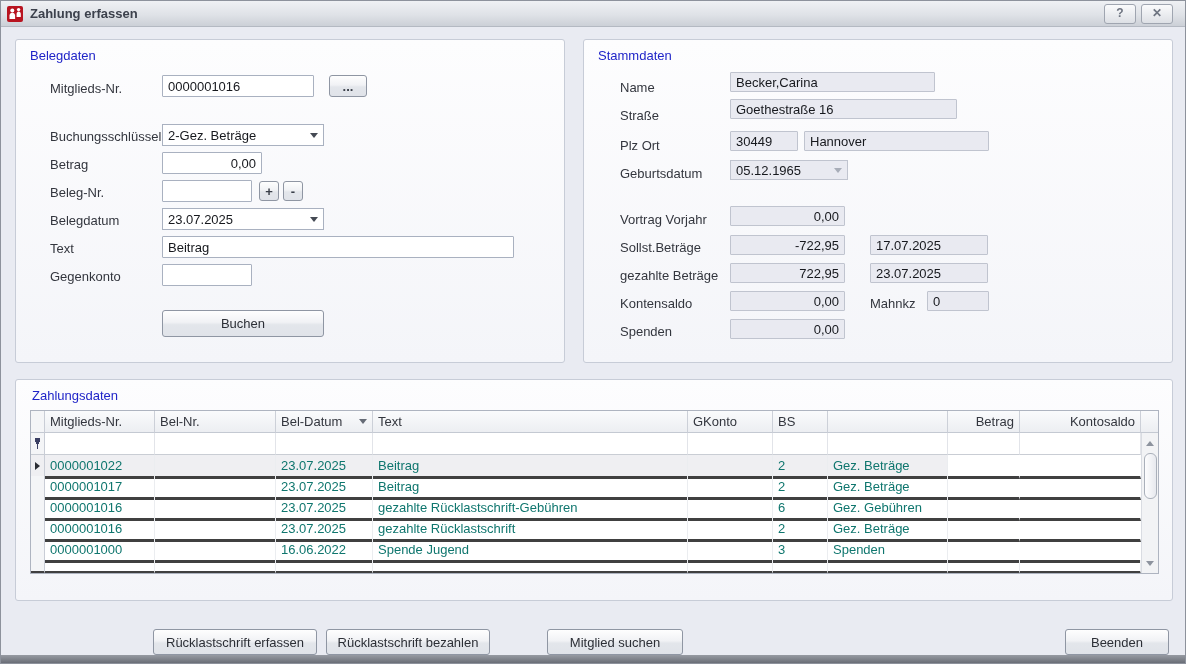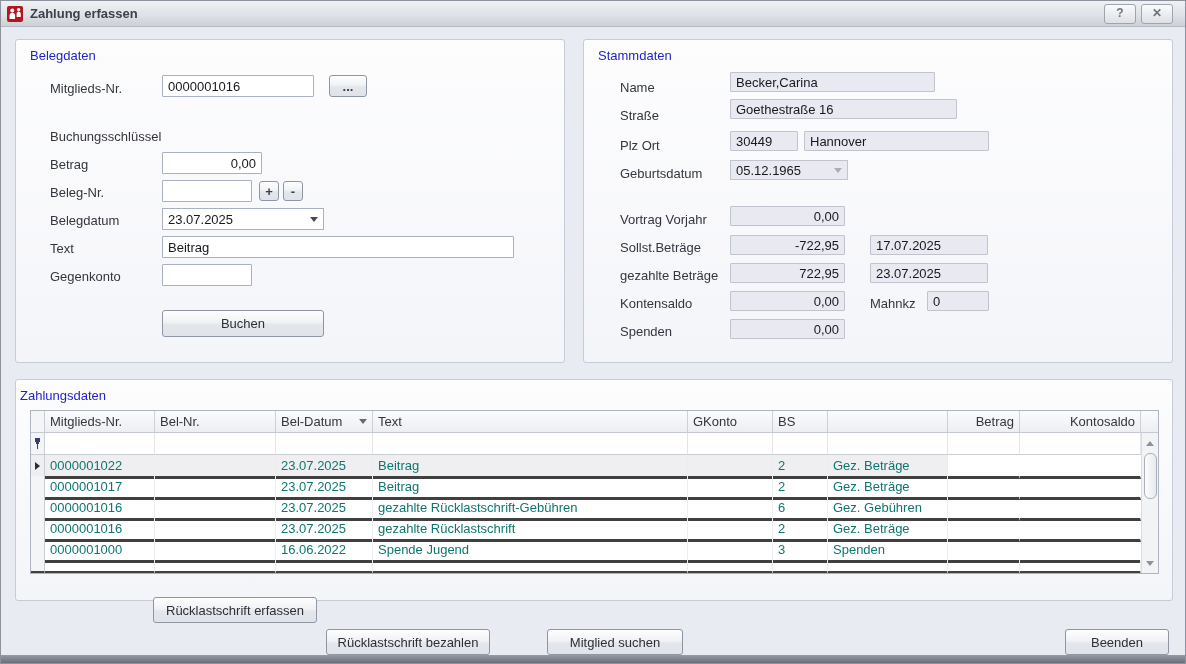--- a/index.html
+++ b/index.html
@@ -91,20 +91,24 @@
   </div>
 
   <div class="panel" style="left:14px;top:38px;width:550px;height:324px;">
     <div class="panel-title">Belegdaten</div>
 
     <div class="flabel" style="left:34px;top:41px;">Mitglieds-Nr.</div>
     <input class="inp" style="left: 146px; top: 35px; width: 152px;" value="0000001016">
     <div class="btn small" style="left:313px;top:35px;width:38px;height:22px;">...</div>
 
     <div class="flabel" style="left:34px;top:89px;">Buchungsschlüssel</div>
+    <div class="combo" style="left:146px;top:84px;width:162px;">
+      <span>2-Gez. Beträge</span>
+      <span class="arr"></span>
+    </div>
 
     <div class="flabel" style="left:34px;top:117px;">Betrag</div>
     <input class="inp num" style="left: 146px; top: 112px; width: 100px;" value="0,00">
 
     <div class="flabel" style="left:34px;top:145px;">Beleg-Nr.</div>
     <input class="inp" style="left: 146px; top: 140px; width: 90px;" value="">
     <div class="btn small" style="left:243px;top:141px;width:20px;height:20px;">+</div>
     <div class="btn small" style="left:267px;top:141px;width:20px;height:20px;">-</div>
 
     <div class="flabel" style="left:34px;top:173px;">Belegdatum</div>
@@ -155,21 +159,21 @@
     <div class="flabel" style="left:36px;top:256px;">Kontensaldo</div>
     <input class="inp ro num" style="left: 146px; top: 251px; width: 115px;" readonly="" value="0,00">
     <div class="flabel" style="left:286px;top:256px;">Mahnkz</div>
     <input class="inp ro" style="left: 343px; top: 251px; width: 62px;" readonly="" value="0">
 
     <div class="flabel" style="left:36px;top:284px;">Spenden</div>
     <input class="inp ro num" style="left: 146px; top: 279px; width: 115px;" readonly="" value="0,00">
   </div>
 
   <div class="panel" style="left:14px;top:378px;width:1158px;height:222px;">
-    <div class="panel-title" style="left:4px;text-align:center;">Zahlungsdaten</div>
+    <div class="panel-title" style="left:16px;text-align:center;">Zahlungsdaten</div>
 
     <div class="grid">
 
       <div class="g-header">
         <div class="g-cell ind"></div>
         <div class="g-cell">Mitglieds-Nr.</div>
         <div class="g-cell">Bel-Nr.</div>
         <div class="g-cell">
           <span>Bel-Datum</span>
           <span class="sort-arrow"></span>
@@ -287,19 +291,19 @@
             <span class="tri-up"></span>
           </div>
         <div class="sb-thumb"></div>
         <div class="sb-btn sb-down">
             <span class="tri-down"></span>
           </div>
       </div>
     </div>
   </div>
 
-  <div class="btn" style="left:152px;top:596px;width:164px;height:26px;">Rücklastschrift erfassen</div>
+  <div class="btn" style="left:152px;top:628px;width:164px;height:26px;">Rücklastschrift erfassen</div>
   <div class="btn" style="left:325px;top:628px;width:164px;height:26px;">Rücklastschrift bezahlen</div>
   <div class="btn" style="left:546px;top:628px;width:136px;height:26px;">Mitglied suchen</div>
   <div class="btn" style="left:1064px;top:628px;width:104px;height:26px;">Beenden</div>
 
   <div class="bottom-strip"></div>
 </div>
 
 </body></html>

